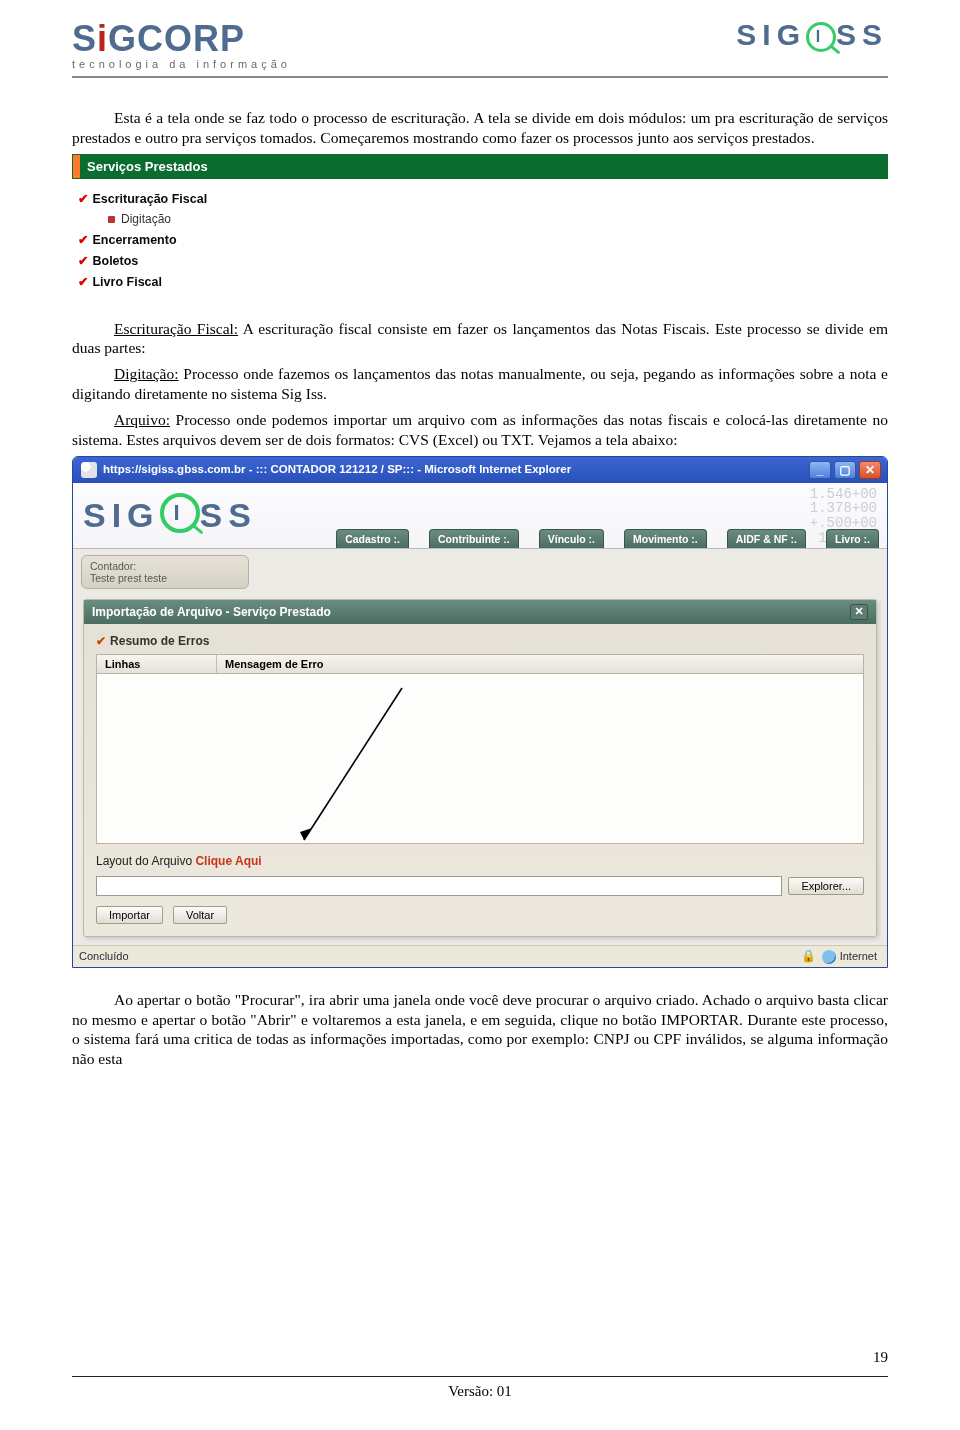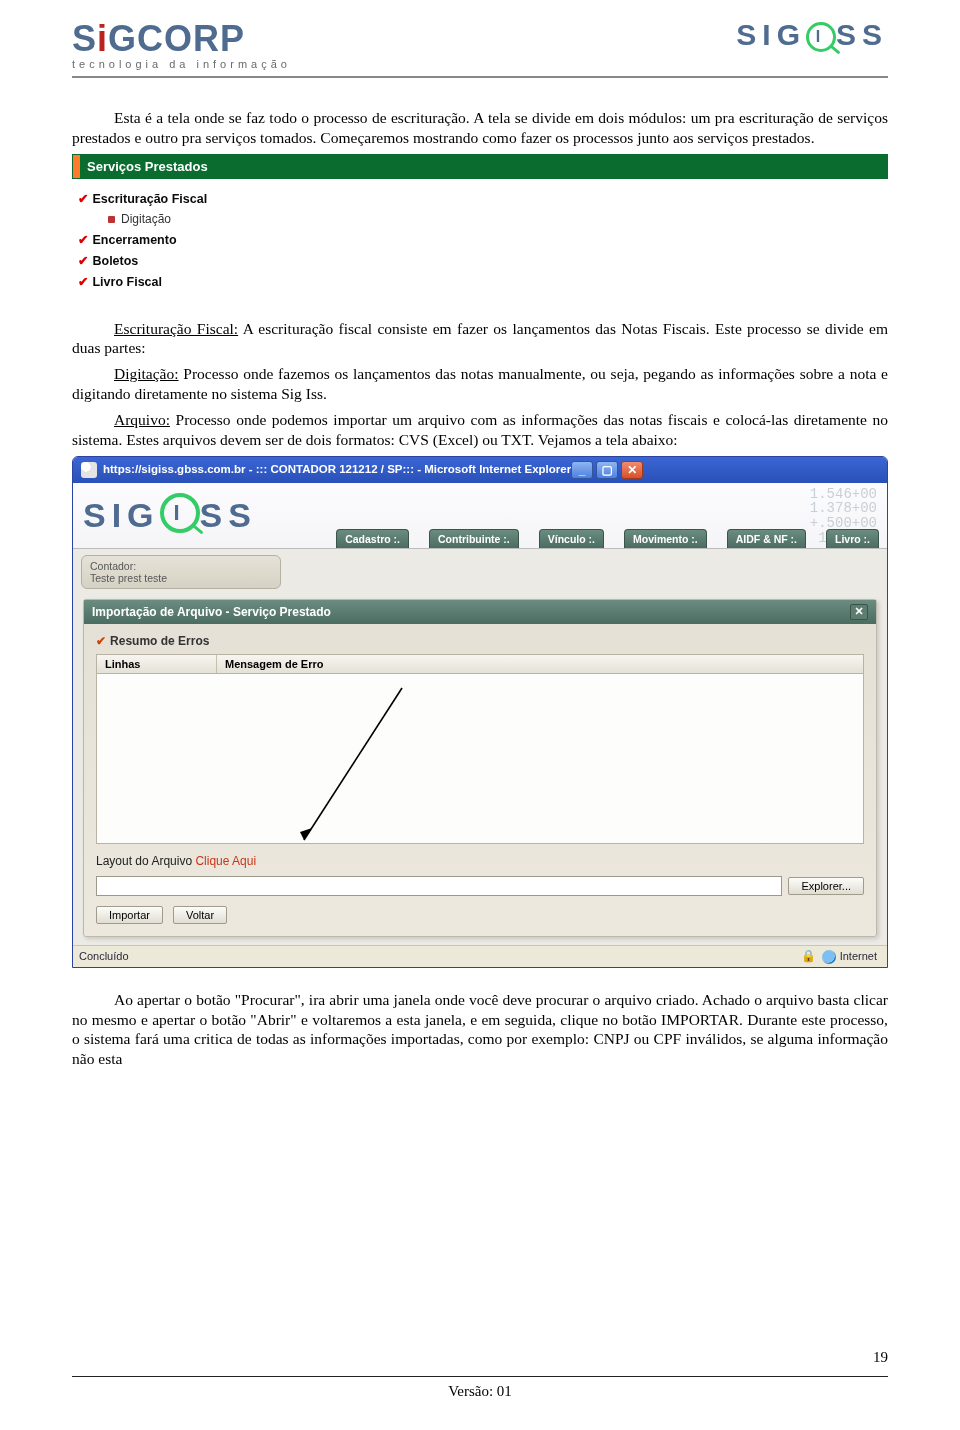--- a/index.html
+++ b/index.html
@@ -107,20 +107,21 @@
     overflow: hidden;
     font-family: Tahoma, Verdana, sans-serif;
     font-size: 11.5px;
     background: #eceae5;
   }
   .ie-title {
     background: linear-gradient(#3a66d4,#2a50b8);
     color: #fff;
     display: flex;
     align-items: center;
+    justify-content: space-between;
     padding: 4px 6px 4px 8px;
     font-weight: 700;
   }
   .ie-title .ie-icon {
     display:inline-block; width:16px; height:16px;
     background: radial-gradient(circle at 30% 30%, #fff 0 30%, #e3e3e3 31% 100%);
     border-radius:3px; margin-right:6px; vertical-align:middle;
   }
   .ie-ctrls { display:flex; gap:3px; }
   .win-btn {
@@ -168,21 +169,21 @@
     border-radius: 4px 4px 0 0;
     border:1px solid #3a5548; border-bottom:none;
   }
   .userchip {
     background: linear-gradient(#e7e2d7,#d6d1c5);
     border:1px solid #b5b0a0;
     border-radius:6px;
     margin: 6px 8px 0 8px;
     padding: 4px 8px;
     font-size:10.5px; color:#575757;
-    width: 200px;
+    width: 168px;
   }
 
   .app-canvas { padding: 10px 10px 8px 10px; }
   .panel {
     background: linear-gradient(#e4e0d5,#ece8dd);
     border:1px solid #bdb8aa;
     border-radius:3px;
     box-shadow: 2px 2px 4px rgba(0,0,0,.15);
   }
   .panel-title {
@@ -206,21 +207,21 @@
   .grid-head .col { padding:3px 8px; }
   .grid-head .c1 { width: 120px; border-right:1px solid #c4bfaf;}
   .grid-head .c2 { flex:1; }
   .grid-body {
     border:1px solid #b8b3a3; border-top:none;
     height: 170px; background:#fdfdfb;
     position:relative;
   }
   .arrow-svg { position:absolute; left:195px; top:8px; }
   .layout-line { margin-top: 10px; font-size:12px; color:#222; }
-  .layout-line .cq { color:#c9351a; font-weight:400; }
+  .layout-line .cq { color:#c9351a; font-weight:700; }
 
   .file-row { display:flex; gap:6px; margin-top:8px; align-items:center;}
   .file-input {
     flex:1; height:20px; border:1px solid #9d998a; background:#fff;
   }
   .btn {
     background: linear-gradient(#fcfcf9,#e0ddd2);
     border:1px solid #a09b8b;
     font-size:11px; padding:2px 12px;
     border-radius:2px;

